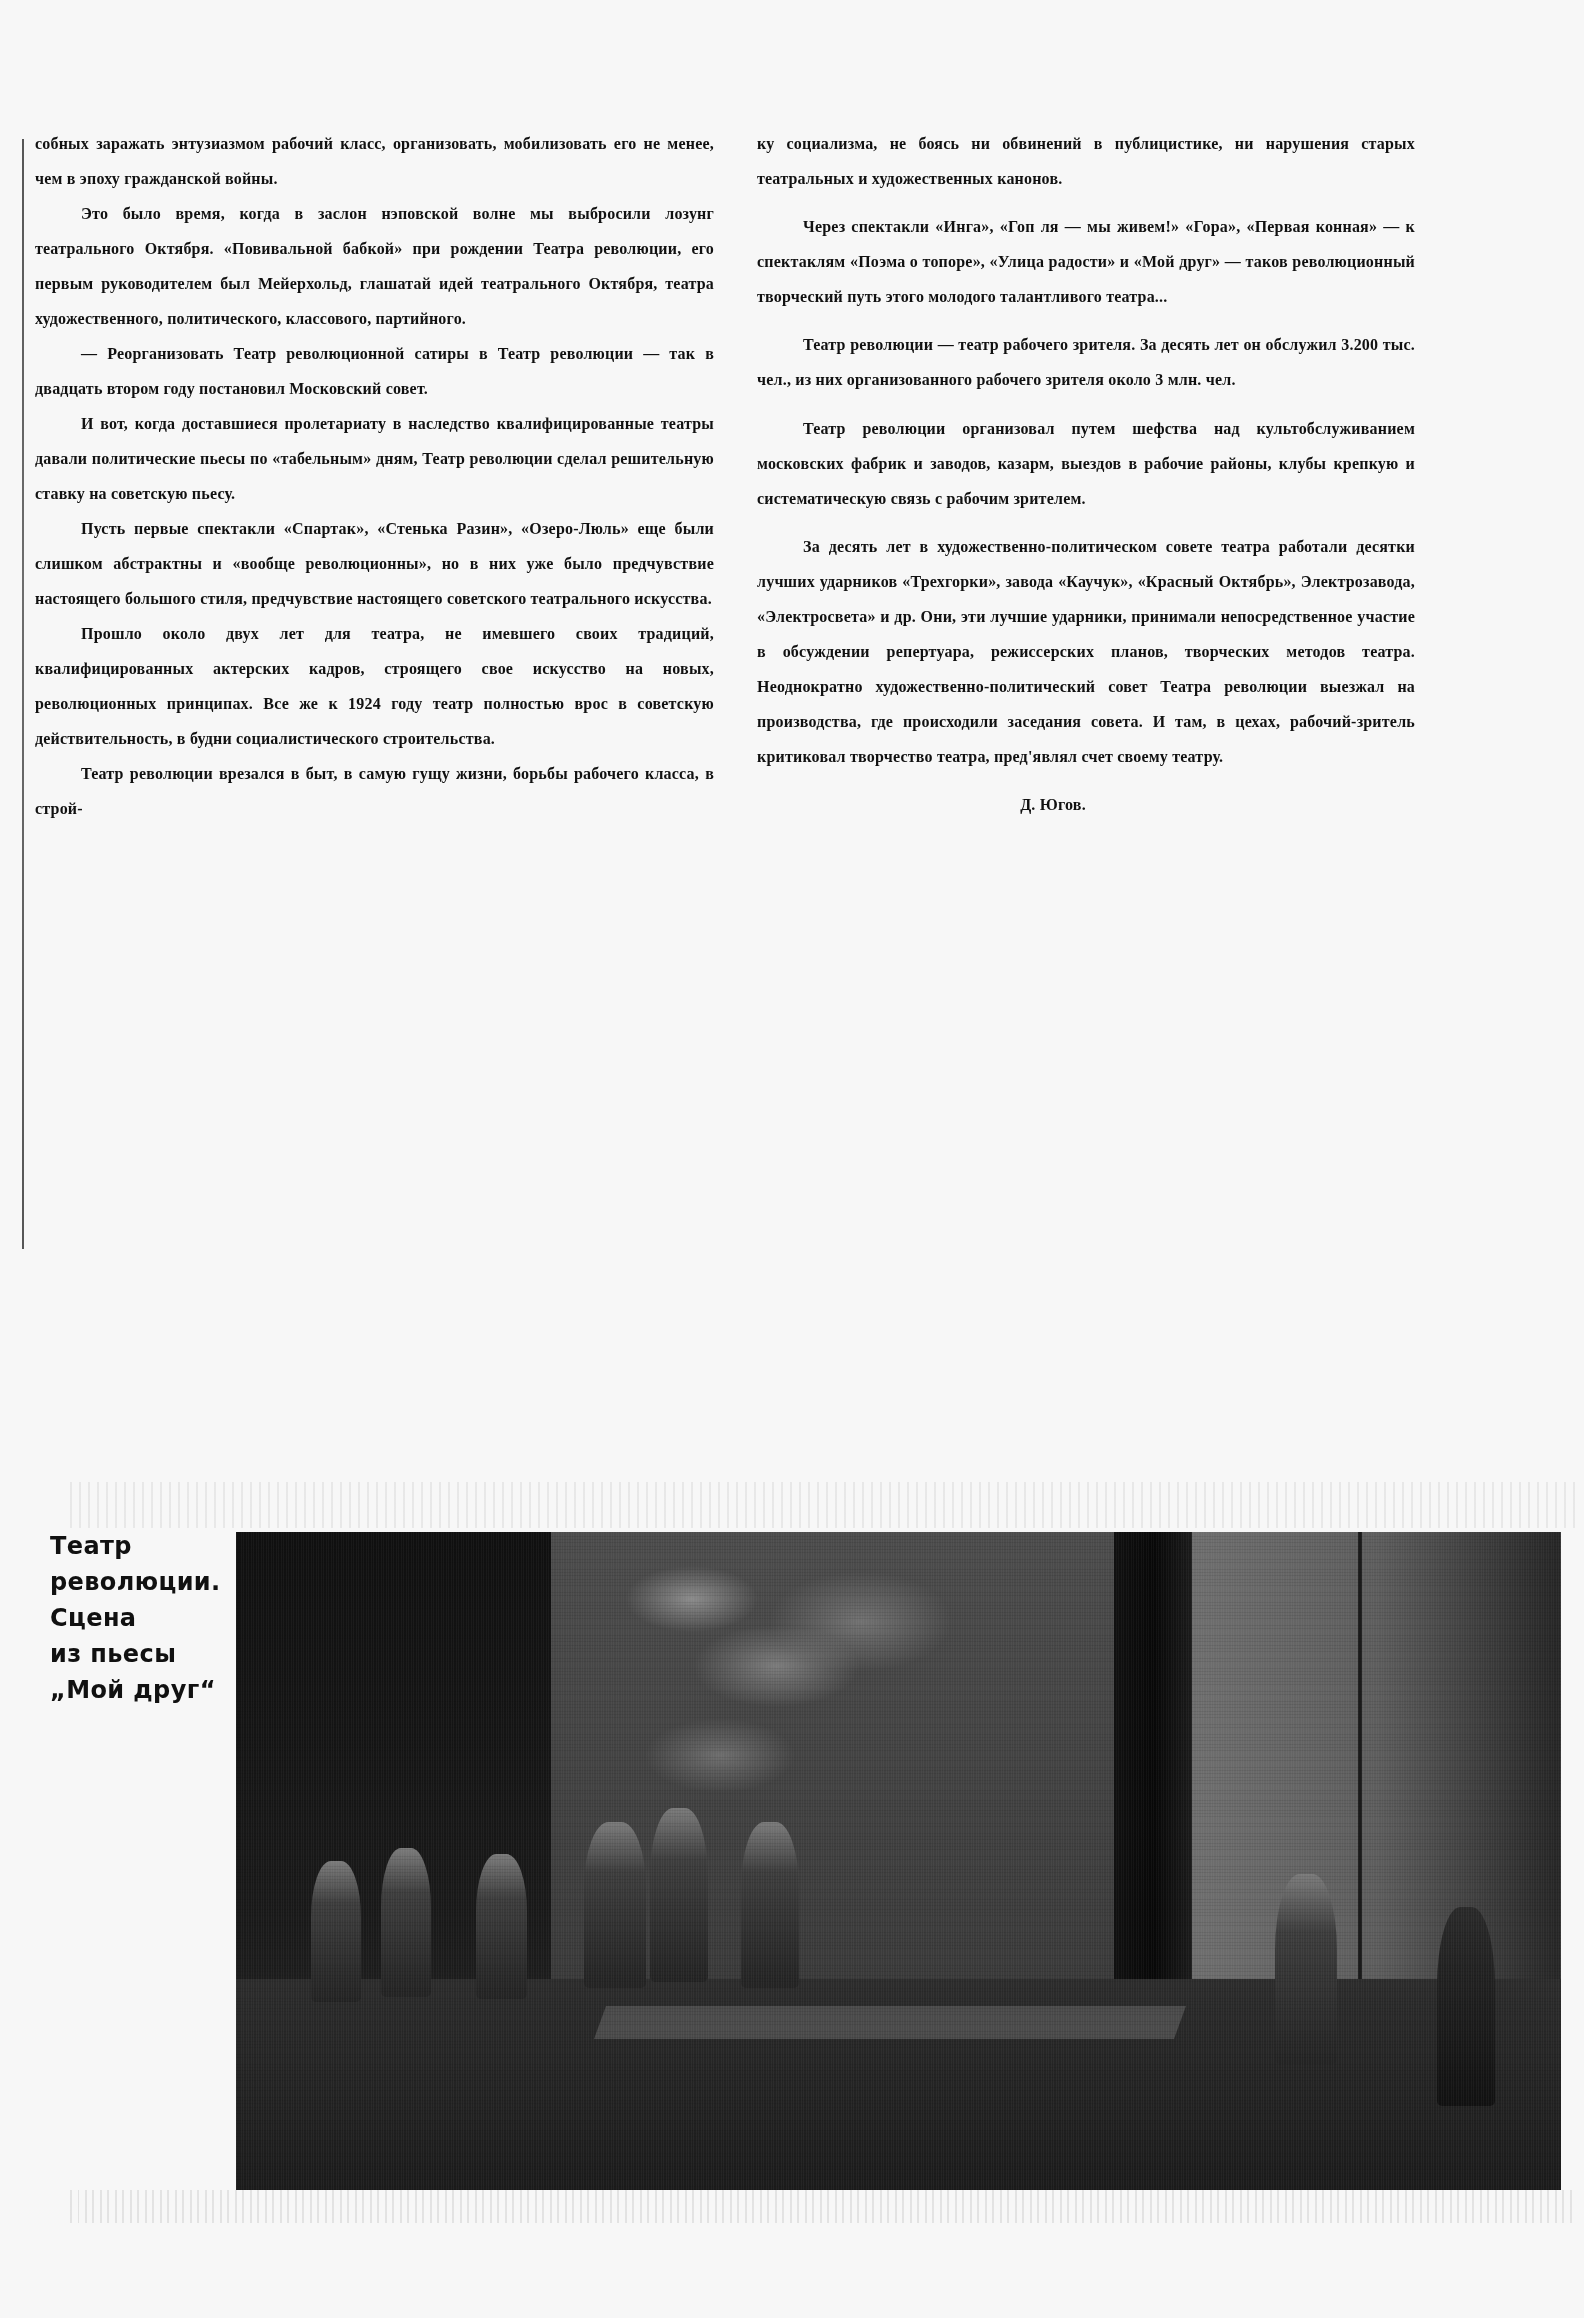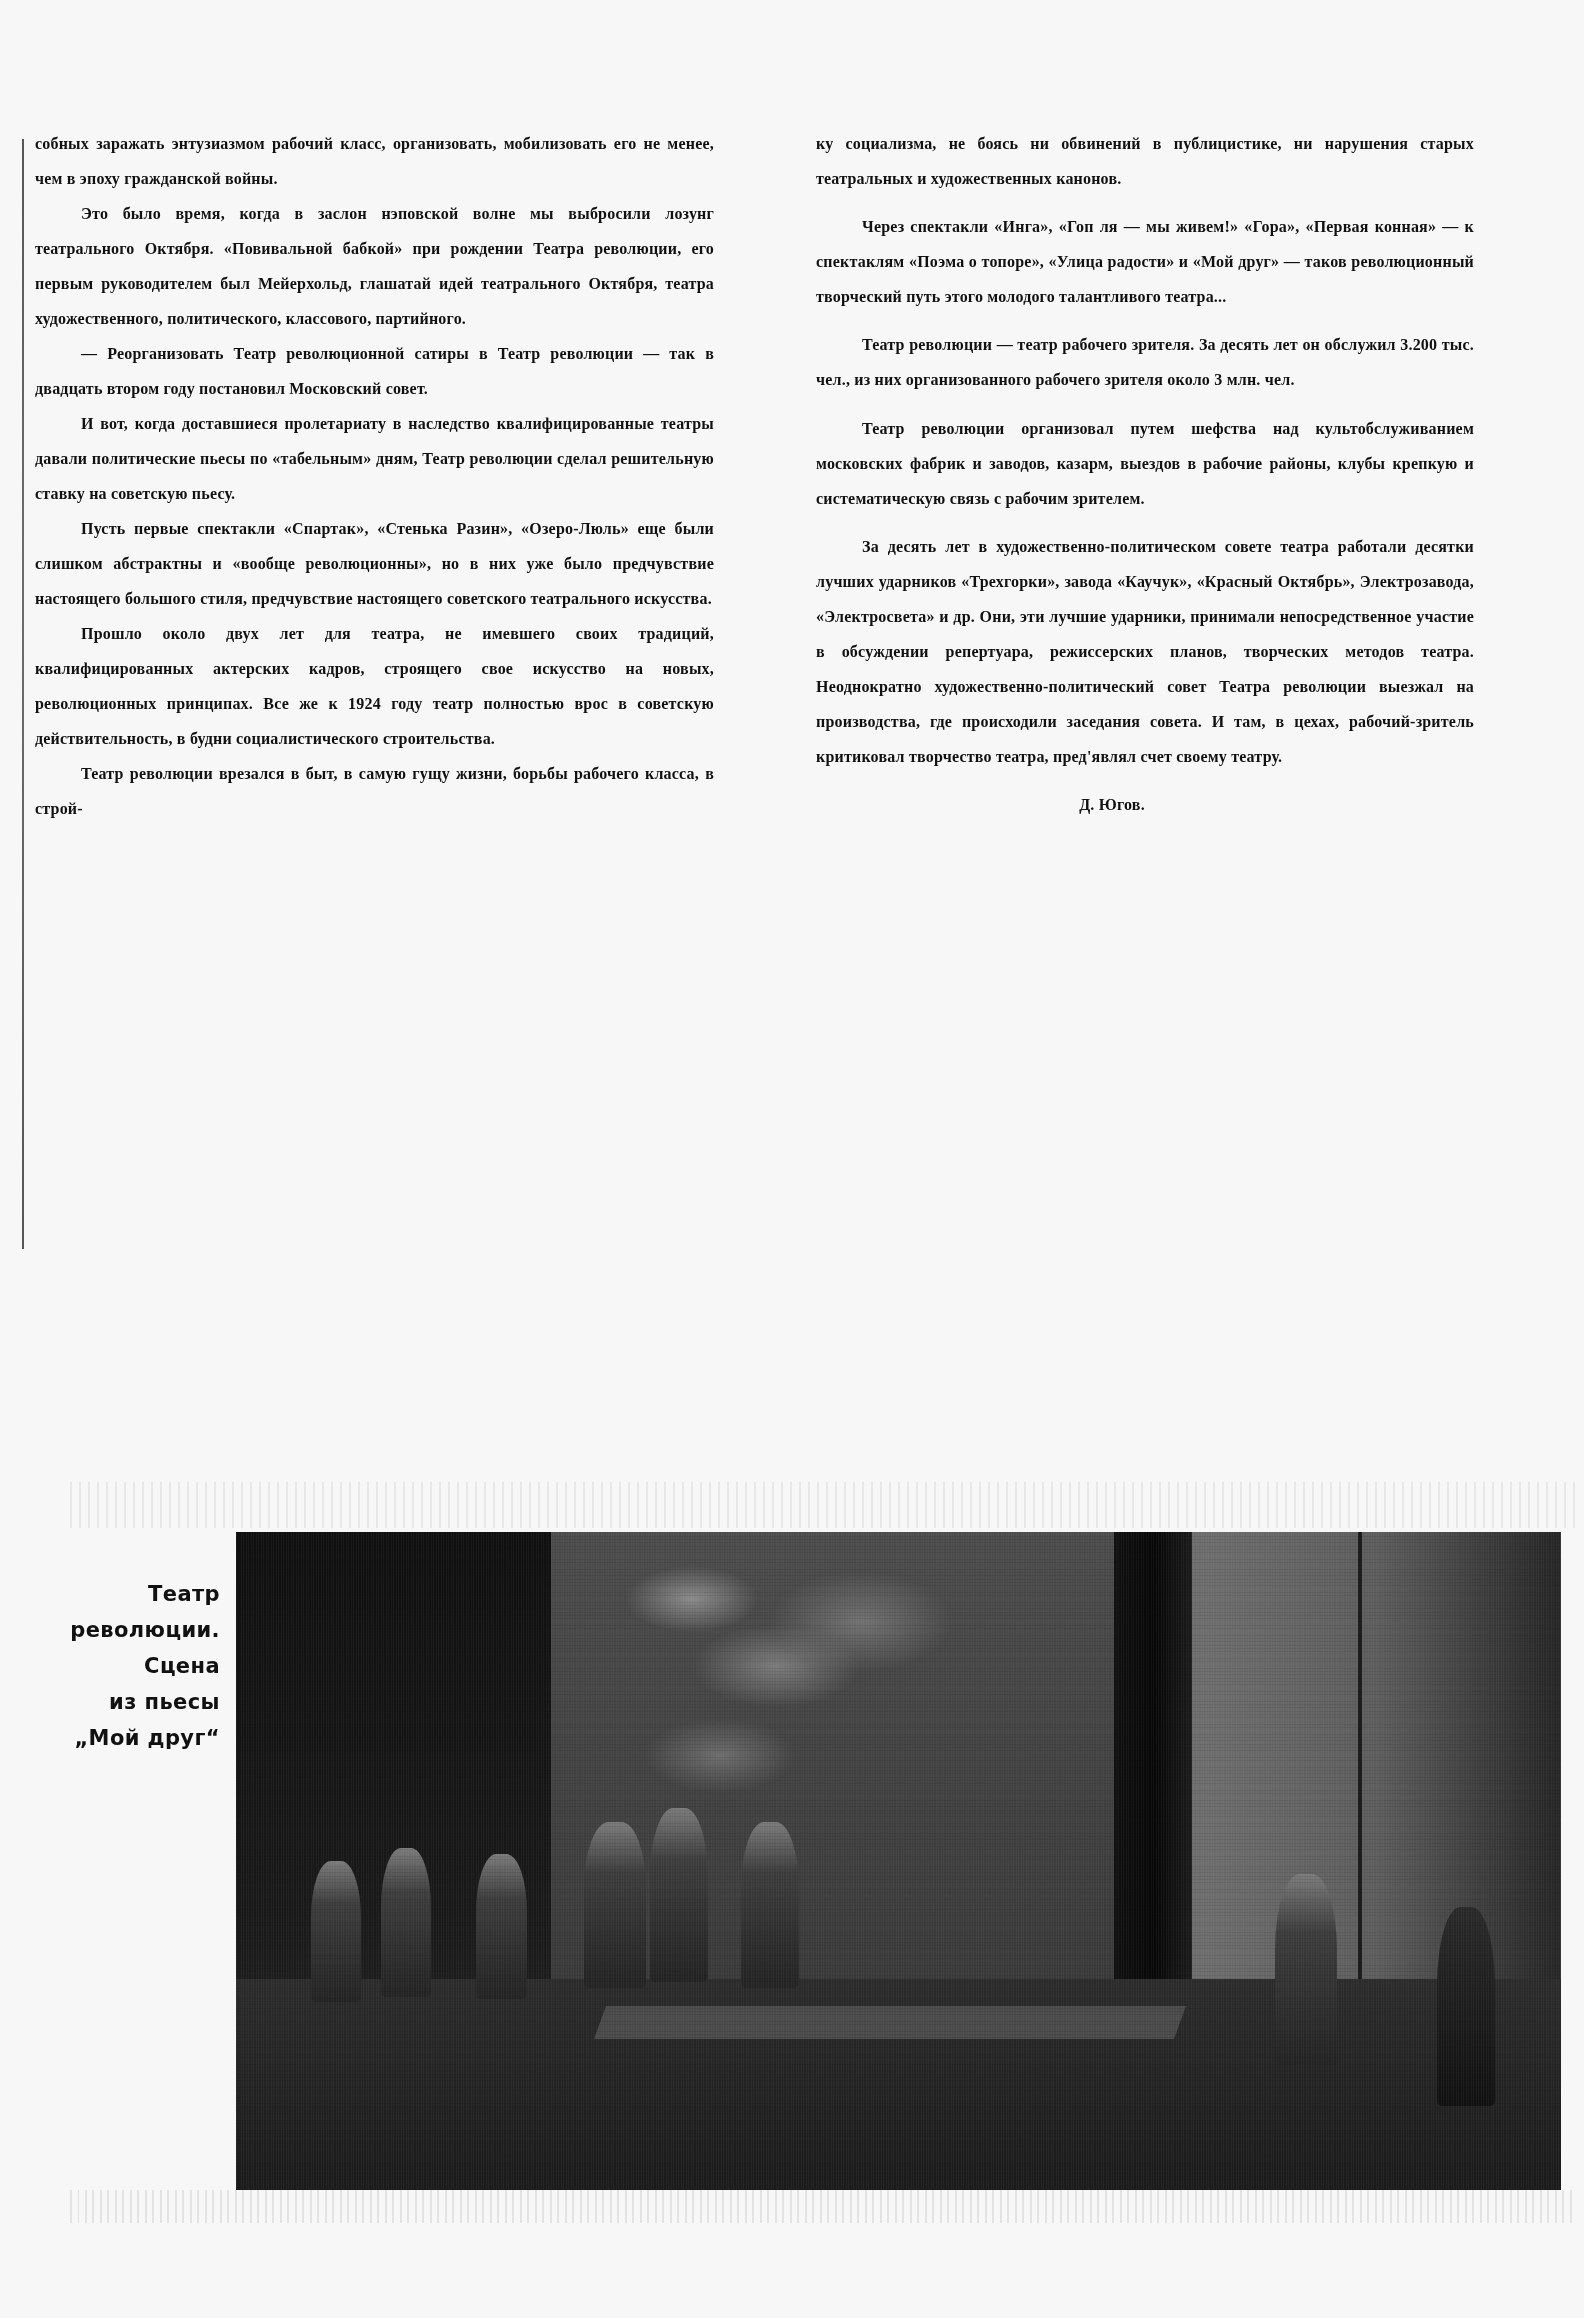--- a/index.html
+++ b/index.html
@@ -36,46 +36,45 @@
       font-size: 16px;
       line-height: 35px;
       font-weight: bold;
       letter-spacing: 0.2px;
     }
     .col-left {
       left: 35px;
       width: 679px;
     }
     .col-right {
-      left: 816px;
+      left: 757px;
       width: 658px;
     }
     .para {
       margin: 0 0 0 0;
       text-align: justify;
       text-align-last: left;
       text-indent: 46px;
     }
     .para.no-indent { text-indent: 0; }
     .col-right .para { margin-bottom: 13.2px; }
     .signature {
       text-align: center;
       padding-right: 66px;
       margin-top: 6.6px;
       font-weight: bold;
     }
     .caption {
       position: absolute;
       left: 50px;
-      top: 1576px;
+      top: 1528px;
       width: 170px;
-      text-align: right;
       font-family: "DejaVu Sans", "Liberation Sans", sans-serif;
       font-weight: bold;
-      font-size: 21px;
+      font-size: 24px;
       line-height: 36px;
       letter-spacing: 0.4px;
     }
     .caption span { display: block; }
     .photo {
       position: absolute;
       left: 236px;
       top: 1532px;
       width: 1325px;
       height: 658px;

